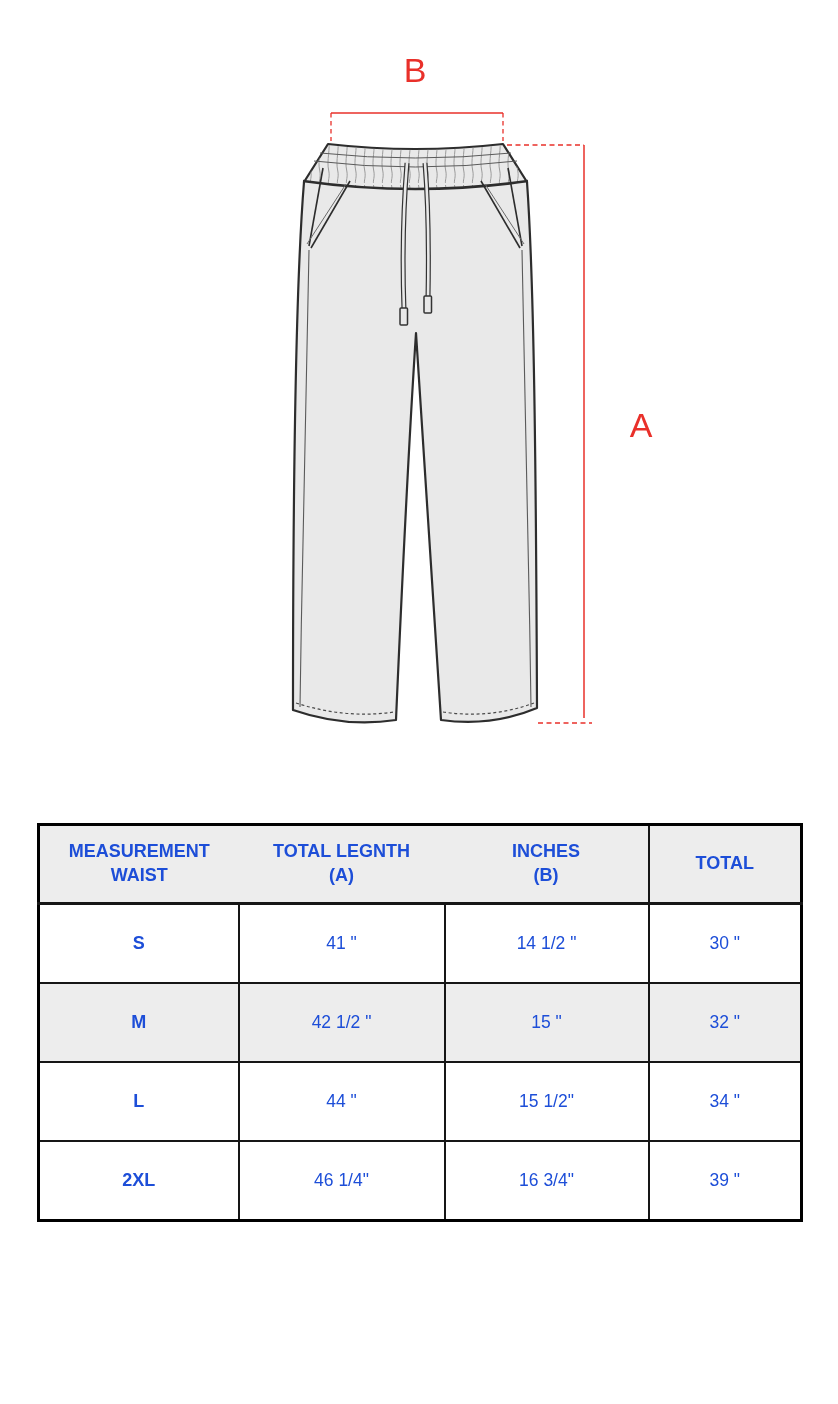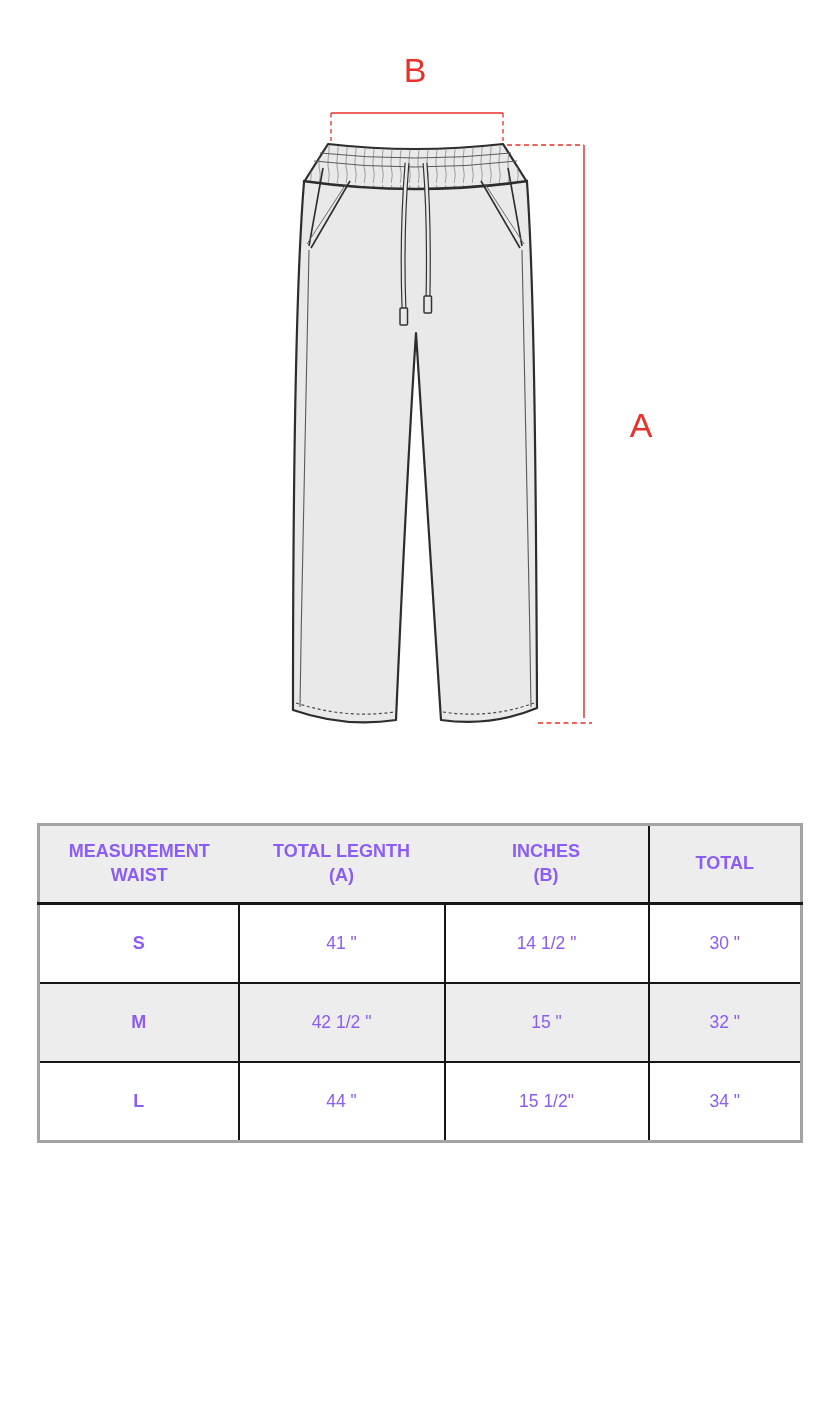--- a/index.html
+++ b/index.html
@@ -5,22 +5,22 @@
   html,body{margin:0;padding:0;background:#ffffff;}
   .canvas{
     position:relative;width:838px;height:1404px;background:#ffffff;
     font-family:"Liberation Sans",sans-serif;overflow:hidden;margin:0 auto;
   }
   .figure-svg{position:absolute;left:0;top:0;width:838px;height:800px;}
 
   .size-table{
     position:absolute;left:37px;top:823px;width:763px;
     border-collapse:collapse;table-layout:fixed;
-    color:#8b5cf6;text-align:center;
-    border:3px solid #a3a3a3;
+    color:#1d4ed8;text-align:center;
+    border:3px solid #000000;
   }
   .size-table td{border:2px solid #161616;height:77px;font-size:17.5px;vertical-align:middle;padding:0;}
   .size-table thead th{
     border-top:none;border-left:none;border-right:none;
     border-bottom:3px solid #161616;
     height:76px;background:#ededed;font-size:18px;font-weight:bold;
     line-height:1.32;vertical-align:middle;padding:0;
   }
   .size-table thead th.sep{border-left:2px solid #161616;}
   .size-table tbody td:first-child{font-weight:bold;font-size:18px;}
@@ -136,16 +136,22 @@
         <td>42 1/2 "</td>
         <td>15 "</td>
         <td>32 "</td>
       </tr>
       <tr>
         <td>L</td>
         <td>44 "</td>
         <td>15 1/2"</td>
         <td>34 "</td>
       </tr>
+      <tr>
+        <td>2XL</td>
+        <td>46 1/4"</td>
+        <td>16 3/4"</td>
+        <td>39 "</td>
+      </tr>
     </tbody>
   </table>
 
 </div>
 
 </body></html>

